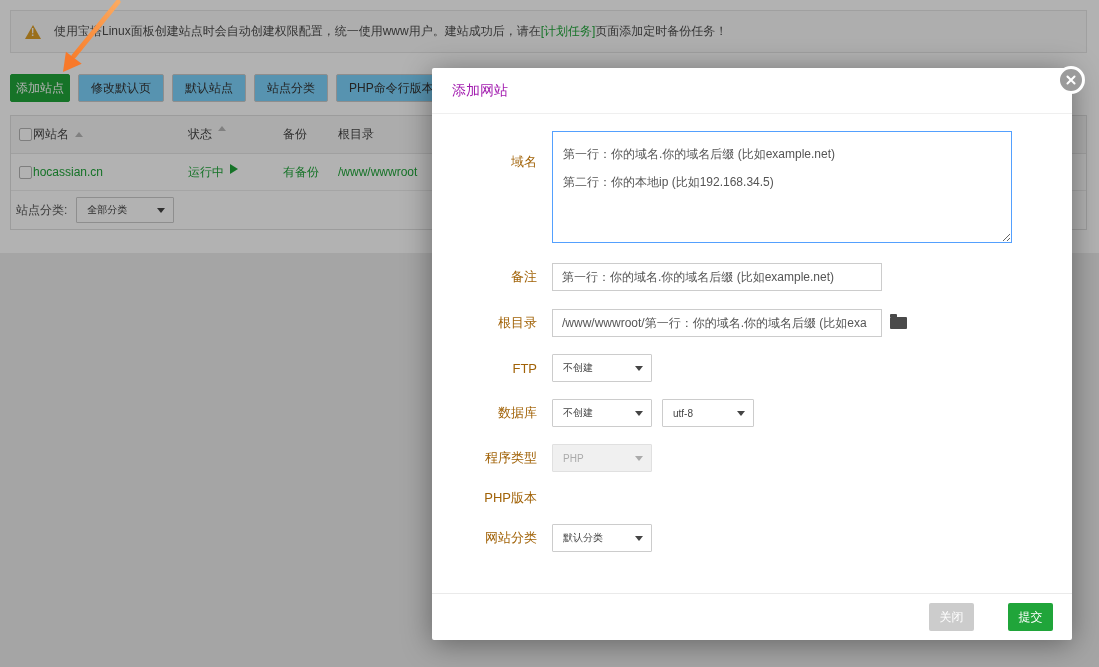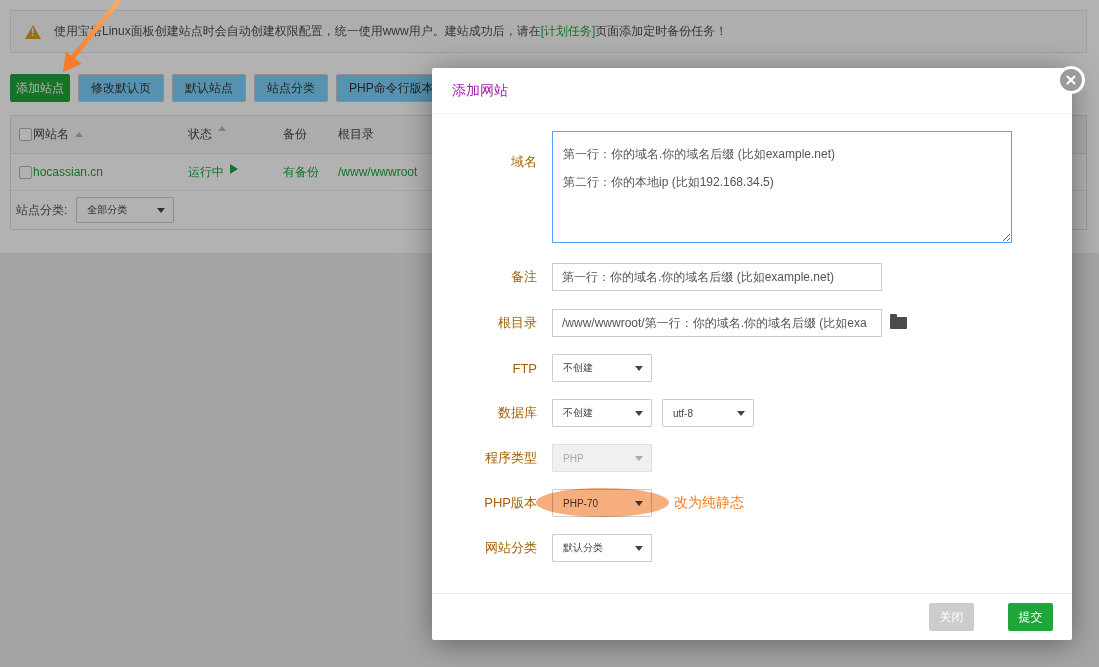--- a/index.html
+++ b/index.html
@@ -256,28 +256,20 @@
       <span class="form-ctrl">
         <span class="select disabled">
           <span>PHP</span>
           <span class="caret"></span>
         </span>
       </span>
     </div>
 
     <div class="form-row">
       <span class="form-label">PHP版本</span>
-      <span class="form-ctrl">
-        <span class="php-highlight"></span>
-        <span class="select">
-          <span>PHP-70</span>
-          <span class="caret"></span>
-        </span>
-        <span class="php-note">改为纯静态</span>
-      </span>
     </div>
 
     <div class="form-row">
       <span class="form-label">网站分类</span>
       <span class="form-ctrl">
         <span class="select">
           <span>默认分类</span>
           <span class="caret"></span>
         </span>
       </span>

